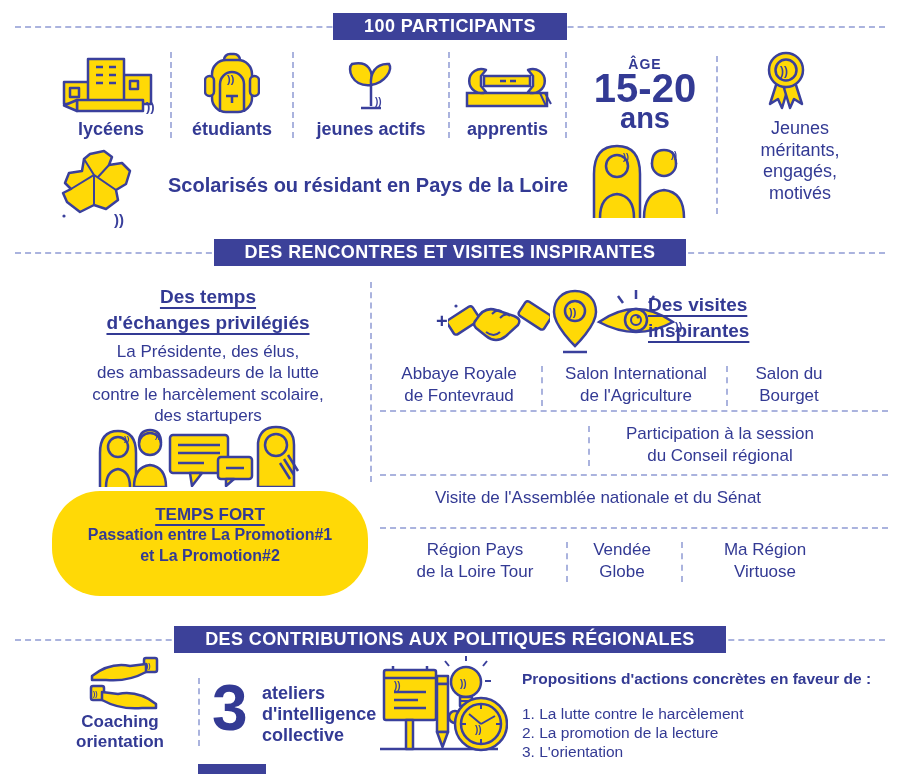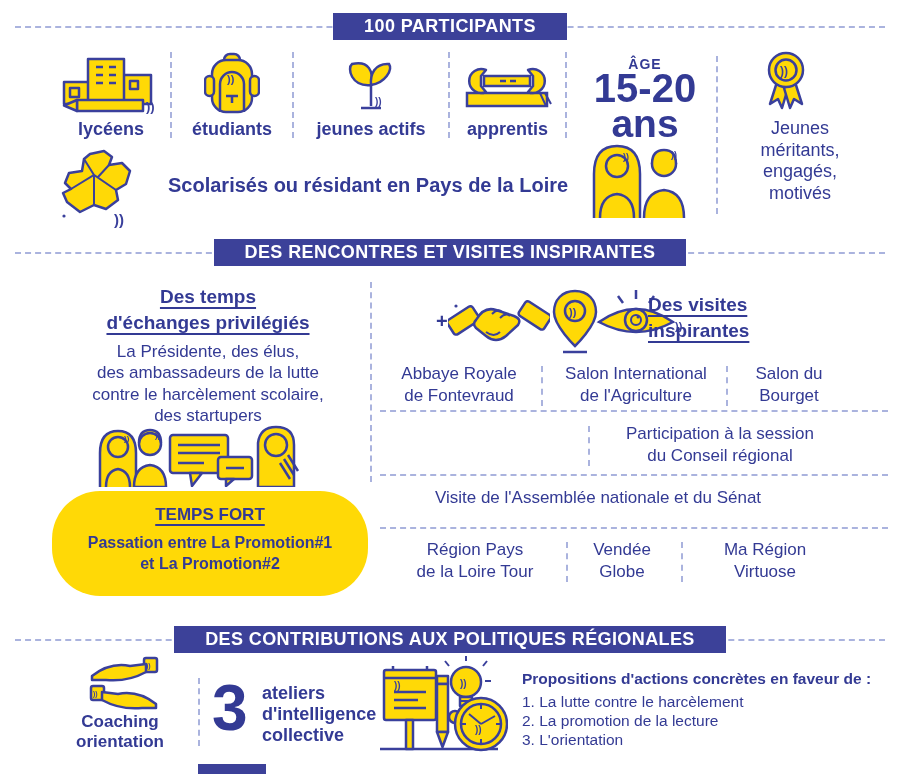--- a/index.html
+++ b/index.html
@@ -101,21 +101,21 @@
           </g>
           <path d="M38 19 h6 M48 19 h6" stroke="#3a409c" stroke-width="2.5" fill="none"></path>
         </svg>
       </span>
       <span class="cat-label">apprentis</span>
     </div>
   </div>
 
   <div class="abs ctr b" style="left:585px;top:56px;width:120px;font-size:14px;letter-spacing:1px">ÂGE</div>
   <div class="abs ctr b" style="left:585px;top:68px;width:120px;font-size:40px;line-height:1">15-20</div>
-  <div class="abs ctr b" style="left:585px;top:104px;width:120px;font-size:39px;line-height:1">ans</div>
+  <div class="abs ctr b" style="left:585px;top:104px;width:120px;font-size:29px;line-height:1">ans</div>
   <div class="abs" style="left:590px;top:140px">
     <svg width="100" height="78" viewBox="0 0 100 78">
       <g fill="#ffd906" stroke="#3a409c" stroke-width="2.5" stroke-linejoin="round">
         <path d="M4 78 V34 Q4 6 27 6 Q50 6 50 34 V78"></path>
         <circle cx="27" cy="26" r="11"></circle>
         <path d="M10 78 Q10 56 27 54 Q44 56 44 78"></path>
         <path d="M54 78 Q54 52 74 50 Q94 52 94 78"></path>
         <circle cx="74" cy="24" r="12"></circle>
         <path d="M62 24 Q62 10 74 10 Q86 10 86 24"></path>
       </g>
@@ -181,21 +181,21 @@
         <circle cx="178" cy="22" r="11"></circle>
       </g>
       <path d="M80 22 h42 M80 30 h42 M80 40 h26 M128 45 h18 M186 36 l10 16 M190 32 l10 16 M182 40 l10 16" stroke="#3a409c" stroke-width="2.5" fill="none"></path>
       <text x="26" y="18" font-size="8" font-weight="bold" fill="#3a409c">))</text>
       <text x="57" y="15" font-size="8" font-weight="bold" fill="#3a409c">))</text>
     </svg>
   </div>
 
   <div class="abs" style="left:52px;top:491px;width:316px;height:105px;background:var(--yellow);border-radius:48px">
     <div class="ctr b u" style="margin-top:14px;font-size:17px">TEMPS FORT</div>
-    <div class="ctr b pre" style="margin-top:8px;font-size:16px;line-height:1.3">Passation entre La Promotion#1
+    <div class="ctr b pre" style="margin-top:0;font-size:16px;line-height:1.3">Passation entre La Promotion#1
 et La Promotion#2</div>
   </div>
 
   <div class="abs dash-v" style="left:370px;top:282px;height:200px"></div>
 
   <div class="abs b" style="left:436px;top:310px;font-size:20px">+</div>
   <div class="abs" style="left:448px;top:286px">
     <svg width="102" height="66" viewBox="0 0 102 66">
       <g fill="#ffd906" stroke="#3a409c" stroke-width="2.5" stroke-linejoin="round">
         <rect x="0" y="26" width="30" height="17" rx="3" transform="rotate(-33 15 34)"></rect>
@@ -307,20 +307,20 @@
         <circle cx="105" cy="70" r="26"></circle>
         <circle cx="105" cy="70" r="20" fill="none"></circle>
       </g>
       <path d="M105 50 v5 M105 85 v5 M85 70 h5 M120 70 h5 M105 70 L93 60 M105 70 L119 62" stroke="#3a409c" stroke-width="2" fill="none"></path>
       <text x="99" y="79" font-size="10" font-weight="bold" fill="#3a409c">))</text>
     </svg>
   </div>
 
   <div class="abs" style="left:522px;top:670px;width:365px">
     <div class="b" style="font-size:15.5px">Propositions d'actions concrètes en faveur de :</div>
-    <div style="font-size:15.5px;line-height:1.23;margin-top:4px">1. La lutte contre le harcèlement</div>
+    <div style="font-size:15.5px;line-height:1.23;margin-top:16px">1. La lutte contre le harcèlement</div>
     <div style="font-size:15.5px;line-height:1.23">2. La promotion de la lecture</div>
     <div style="font-size:15.5px;line-height:1.23">3. L'orientation</div>
   </div>
 
   <div class="abs" style="left:198px;top:764px;width:68px;height:10px;background:var(--banner)"></div>
 
 </div>
 
 </body></html>

